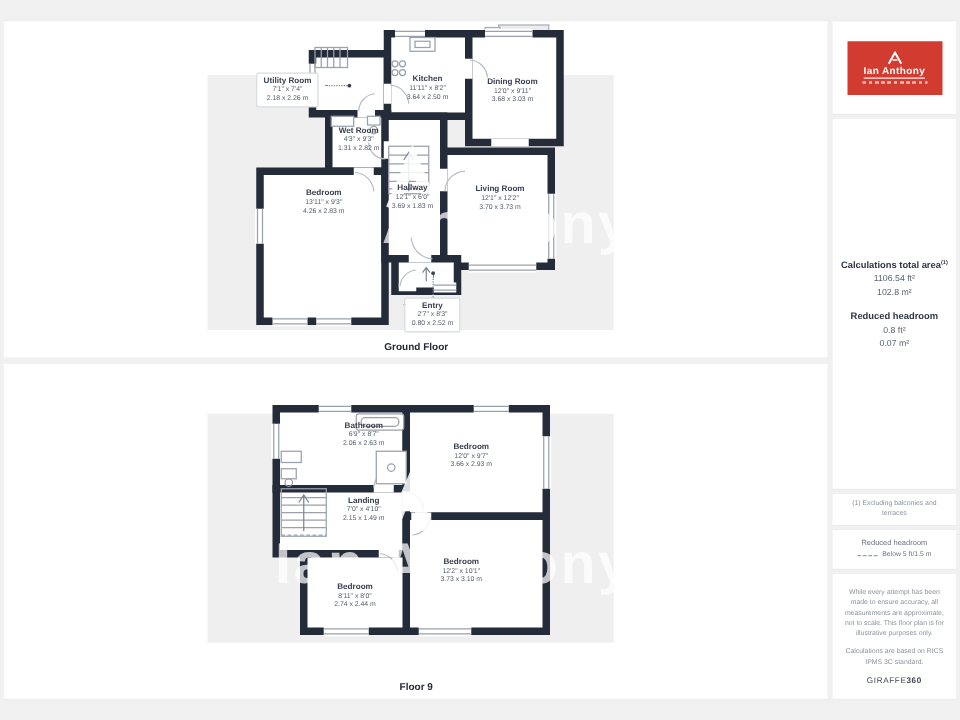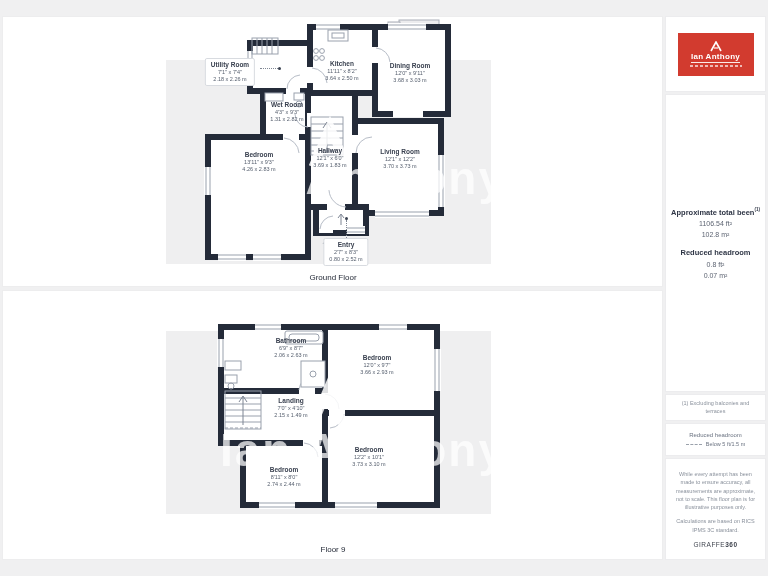--- a/index.html
+++ b/index.html
@@ -23,21 +23,21 @@
               text-align:center;line-height:1.25;white-space:nowrap;}
   .room-label .rname{font-size:6.5px;font-weight:700;color:#39404f;}
   .room-label .rdim{font-size:5.5px;color:#555e6d;}
   .room-label.boxed{background:#ffffff;border:1px solid #d8dbe0;border-radius:2px;
                     padding:2px 5px;}
   .leader-h{position:absolute;z-index:5;height:0;border-top:1px dotted #7f8793;}
   .leader-v{position:absolute;z-index:5;width:0;border-left:1px dotted #7f8793;}
   .leader-dot{position:absolute;z-index:5;width:3px;height:3px;border-radius:50%;
               background:#3a4251;}
   .floor-title{position:absolute;z-index:5;left:330px;transform:translateX(-50%);
-               font-size:8px;font-weight:400;color:#242a37;white-space:nowrap;}
+               font-size:8px;font-weight:700;color:#242a37;white-space:nowrap;}
   #card-ground .floor-title{top:256px;}
   #card-floor1 .floor-title{top:254px;}
 
   .sidebar{position:absolute;left:665px;top:16px;width:101px;}
   .sbox{background:#ffffff;border:1px solid #ececee;box-sizing:border-box;
         margin-bottom:2px;display:flex;flex-direction:column;align-items:center;
         justify-content:center;text-align:center;}
   #sbox-logo{height:76px;}
   #sbox-area{height:298px;}
   #sbox-note{height:27px;}
@@ -325,21 +325,21 @@
         <path d="M2 10 L7 1 L12 10" stroke="#ffffff" stroke-width="1.6" fill="none"></path>
         <path d="M5 7 H9" stroke="#ffffff" stroke-width="1.2"></path>
       </svg>
       <div class="logo-text">Ian Anthony</div>
       <div class="logo-sub"></div>
     </div>
   </div>
 
   <div class="sbox" id="sbox-area">
     <div class="area-title">
-      <span>Approximate total been</span><sup>(1)</sup>
+      <span>Calculations total area</span><sup>(1)</sup>
     </div>
     <div class="area-val">1106.54 ft²</div>
     <div class="area-val">102.8 m²</div>
     <div class="area-gap"></div>
     <div class="area-title">Reduced headroom</div>
     <div class="area-val">0.8 ft²</div>
     <div class="area-val">0.07 m²</div>
   </div>
 
   <div class="sbox" id="sbox-note">

